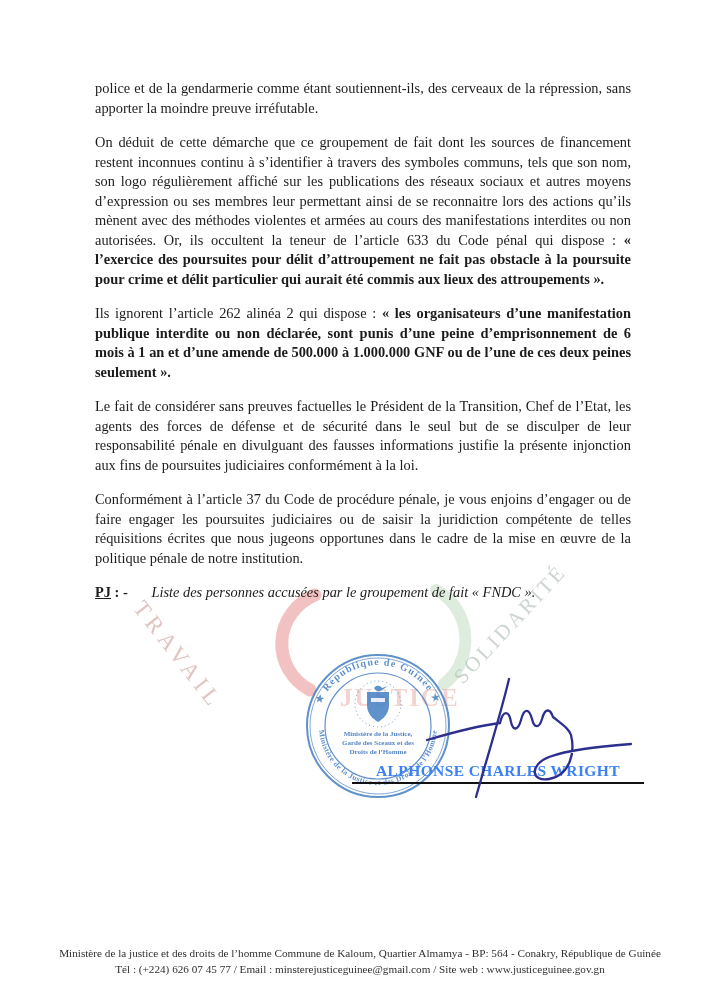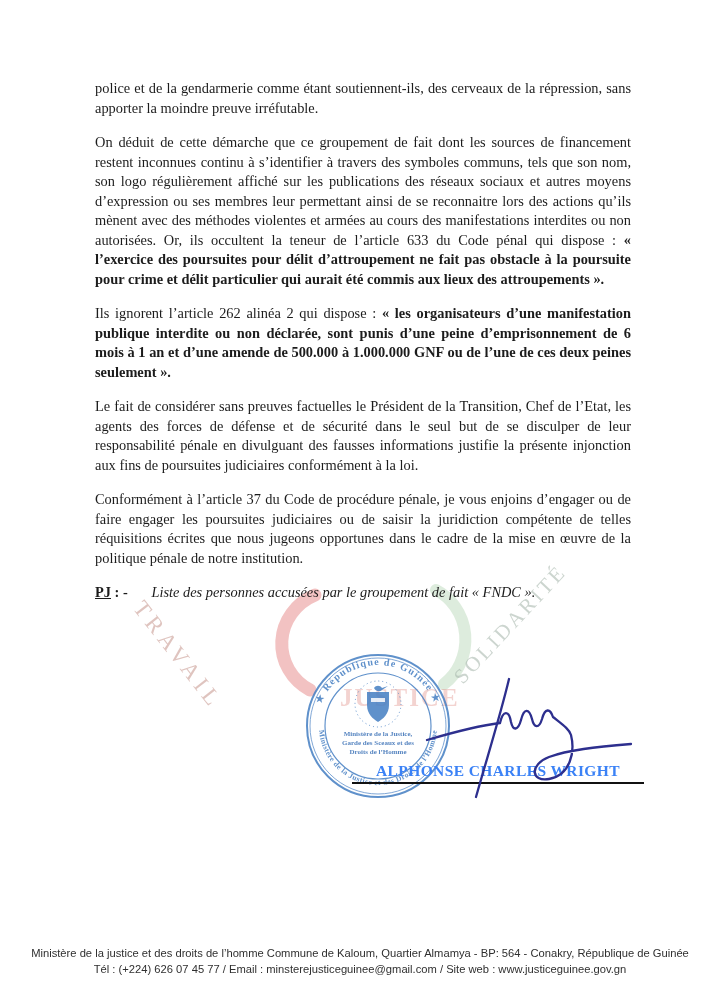--- a/index.html
+++ b/index.html
@@ -53,21 +53,21 @@
     text-align:center;
     font-weight:bold;font-size:15.5px;letter-spacing:.4px;
     color:#3b82f6;
     border-bottom:2px solid #111;
     padding-bottom:2px;
   }
   
   .footer{
     position:absolute;left:0;right:0;top:946px;z-index:2;
     text-align:center;
-    font-family:Liberation Sans, sans-serif;
+    font-family:Liberation Serif, serif;
     font-size:11.2px;line-height:15.5px;
     color:#2f2f2f;
   }
 </style>
 </head>
 <body>
 
 <div class="page">
 
   <svg class="wm-svg" width="720" height="1001" viewBox="0 0 720 1001">

